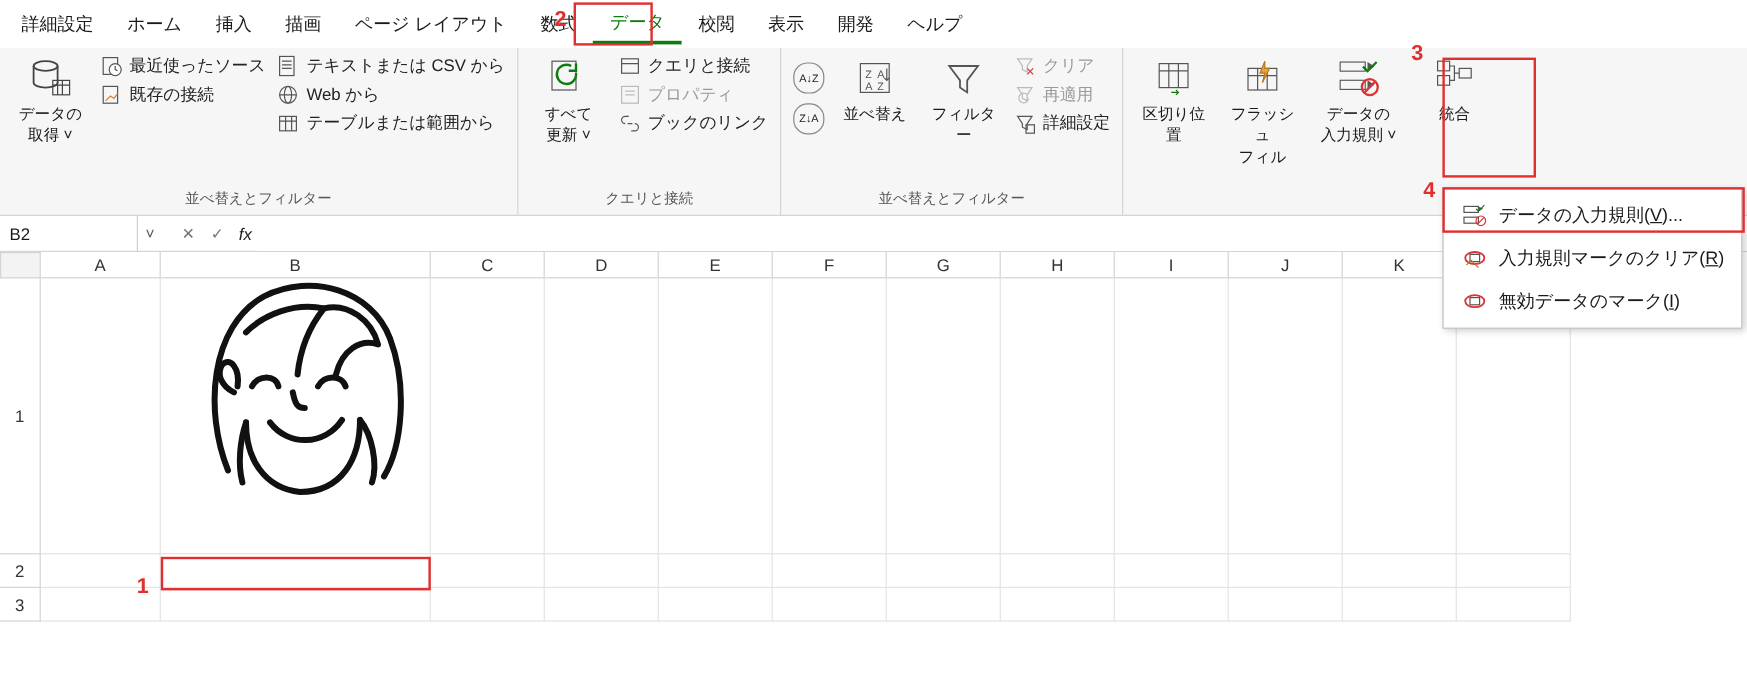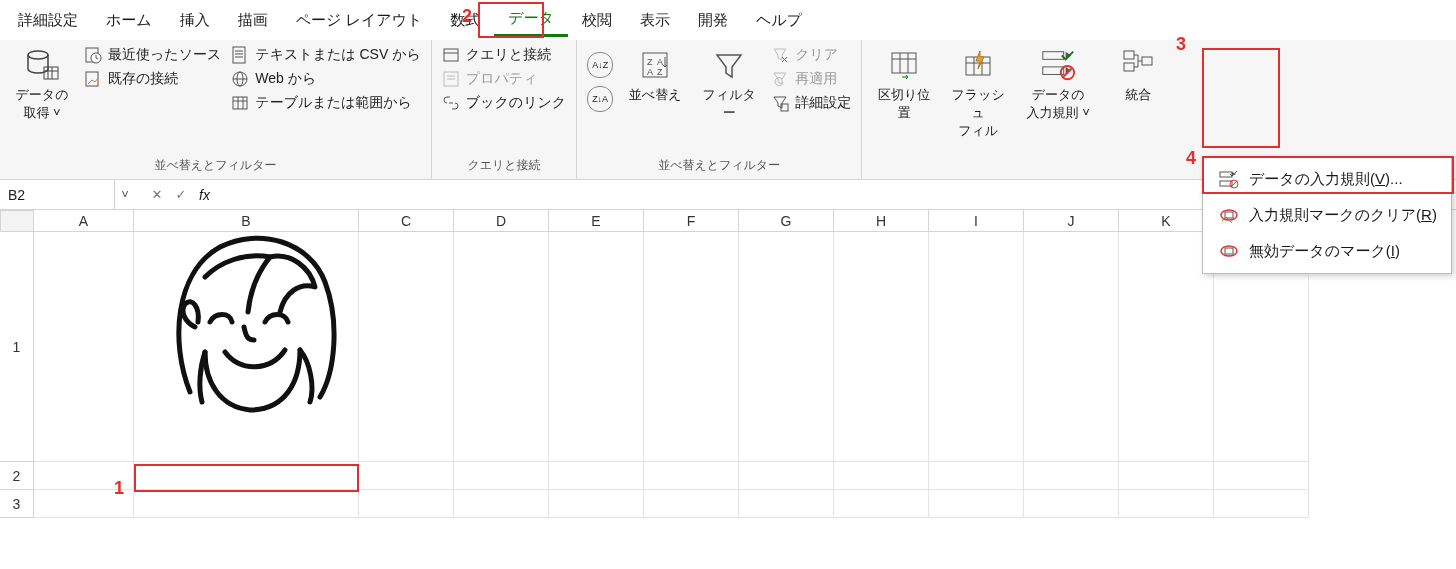--- a/index.html
+++ b/index.html
@@ -144,20 +144,31 @@
             </span>
             <span>テーブルまたは範囲から</span>
           </div>
       </div>
     </div>
     <div class="ribbon-group-label">並べ替えとフィルター</div>
   </div>
 
   <div class="ribbon-group">
     <div class="ribbon-group-inner">
+      <div class="big-button">
+        <span class="icon">
+            <svg width="36" height="36" viewBox="0 0 36 36">
+              <rect x="4" y="4" width="20" height="24" fill="none" stroke="#555"></rect>
+              <path d="M24 14 a8 8 0 1 1 -4 -6" fill="none" stroke="#0f7b0f" stroke-width="2"></path>
+              <path d="M24 6 l0 6 l-6 0" fill="none" stroke="#0f7b0f" stroke-width="2"></path>
+            </svg>
+          </span>
+        <span style="white-space:pre-line;">すべて
+更新 ˅</span>
+      </div>
       <div class="small-button-list">
         <div class="small-button">
             <span class="icon">
               <svg width="18" height="18">
                 <rect x="2" y="3" width="14" height="12" fill="none" stroke="#555"></rect>
                 <line x1="2" y1="7" x2="16" y2="7" stroke="#555"></line>
               </svg>
             </span>
             <span>クエリと接続</span>
           </div>

